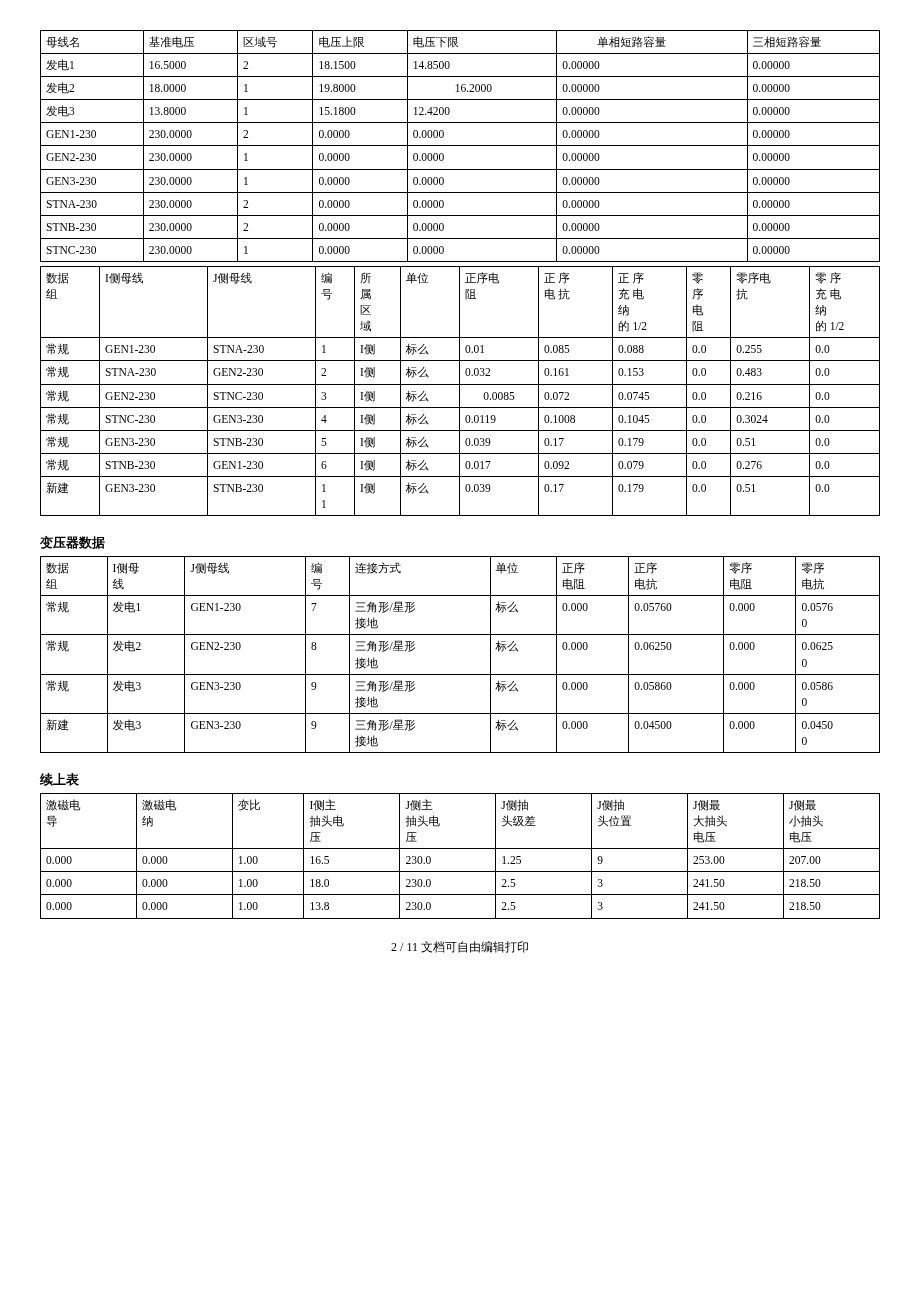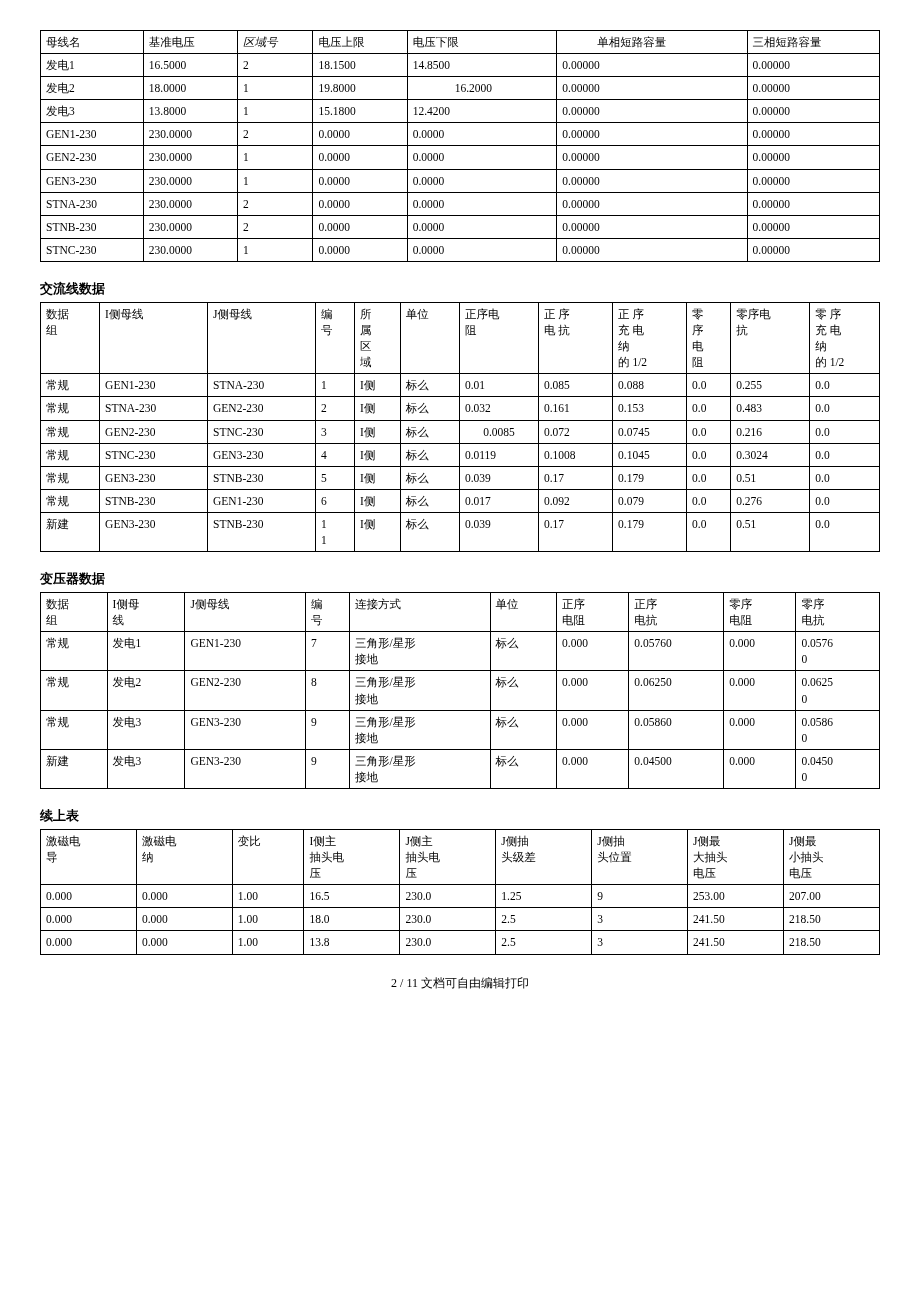--- a/index.html
+++ b/index.html
@@ -41,21 +41,21 @@
   </style>
 </head>
 <body>
 
 <div>
   <table>
     <thead>
       <tr id="bus-header-row">
           <th style="white-space: pre-wrap;">母线名</th>
           <th style="white-space: pre-wrap;">基准电压</th>
-          <th style="white-space: pre-wrap; font-style: italic;">区域号</th>
+          <th style="white-space: pre-wrap;">区域号</th>
           <th style="white-space: pre-wrap;">电压上限</th>
           <th style="white-space: pre-wrap;">电压下限</th>
           <th style="white-space: pre-wrap; padding-left: 40px;">单相短路容量</th>
           <th style="white-space: pre-wrap;">三相短路容量</th>
         </tr>
     </thead>
     <tbody id="bus-body">
         <tr>
           <td style="white-space: pre-wrap;">发电1</td>
           <td style="white-space: pre-wrap;">16.5000</td>
@@ -135,21 +135,20 @@
           <td style="white-space: pre-wrap;">0.0000</td>
           <td style="white-space: pre-wrap;">0.0000</td>
           <td style="white-space: pre-wrap;">0.00000</td>
           <td style="white-space: pre-wrap;">0.00000</td>
         </tr>
       </tbody>
   </table>
 </div>
 
 <div>
-  <div class="section-title">交流线数据</div>
   <table>
     <thead>
       <tr id="acline-header-row">
           <th style="white-space: pre-wrap;">数据
 组</th>
           <th style="white-space: pre-wrap;">I侧母线</th>
           <th style="white-space: pre-wrap;">J侧母线</th>
           <th style="white-space: pre-wrap;">编
 号</th>
           <th style="white-space: pre-wrap;">所

